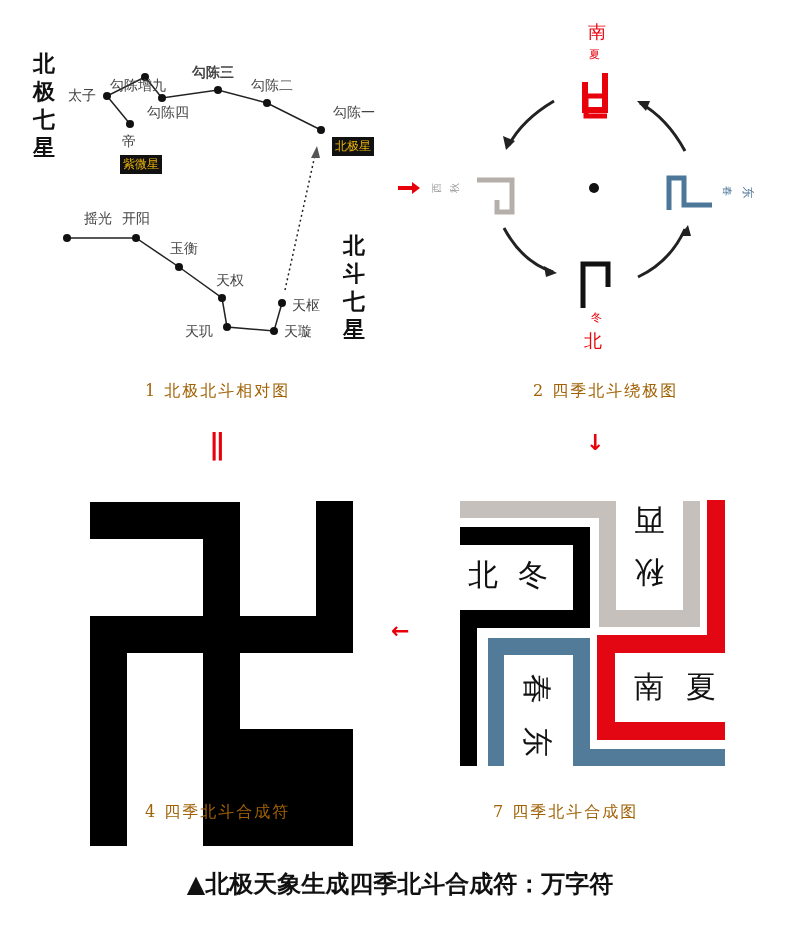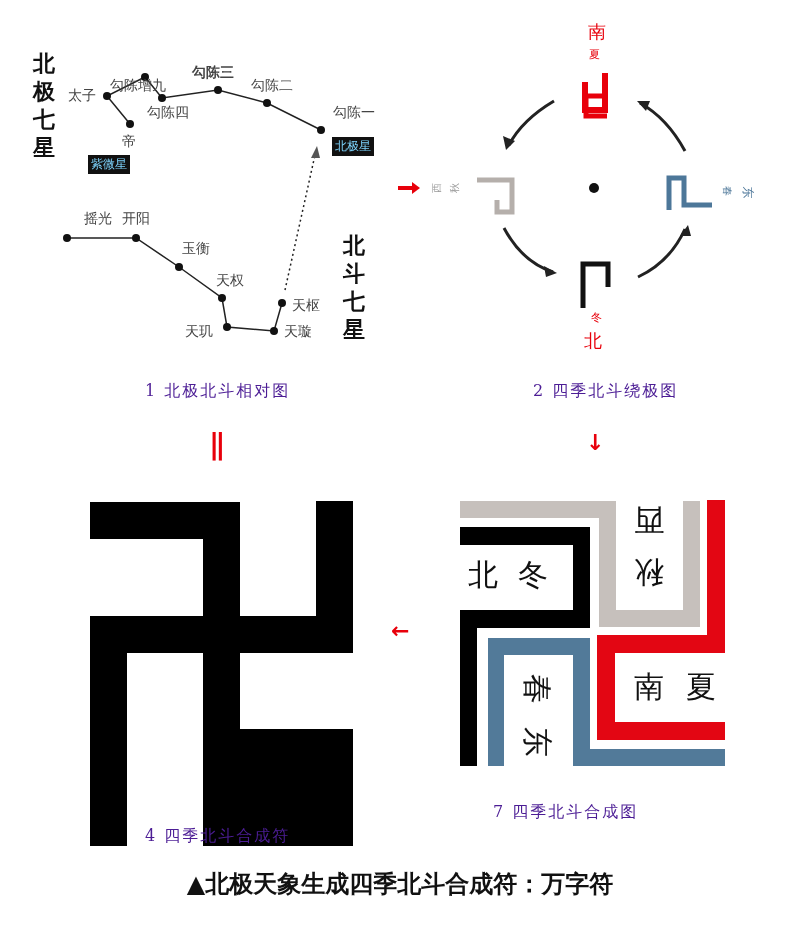--- a/index.html
+++ b/index.html
@@ -1,22 +1,22 @@
 <!DOCTYPE html>
 <html><head>
 <meta charset="utf-8">
 <style>
   html, body { margin:0; padding:0; background:#ffffff; }
   body { width:800px; height:930px; position:relative; overflow:hidden;
          font-family:"DejaVu Serif", serif; color:#222; }
   .abs { position:absolute; }
   .star-label { position:absolute; font-size:14px; color:#444; font-family:"DejaVu Serif", serif; white-space:nowrap; }
-  .tag { position:absolute; background:#111; color:#7dd3fc; font-size:12px; padding:1px 3px; font-family:"DejaVu Sans", sans-serif; white-space:nowrap; }
+  .tag { position:absolute; background:#111; color:#eab308; font-size:12px; padding:1px 3px; font-family:"DejaVu Sans", sans-serif; white-space:nowrap; }
   .vtitle { position:absolute; font-size:22px; font-weight:bold; color:#111; line-height:28px; width:24px; text-align:center; font-family:"DejaVu Sans", sans-serif; }
-  .caption { position:absolute; font-size:16px; color:#4c1d95; font-family:"DejaVu Serif", serif; letter-spacing:2px; white-space:nowrap; }
+  .caption { position:absolute; font-size:16px; color:#a16207; font-family:"DejaVu Serif", serif; letter-spacing:2px; white-space:nowrap; }
   .red { color:#e8000b; }
   .big-label { position:absolute; font-size:30px; color:#111; font-family:"DejaVu Sans", sans-serif; line-height:34px; }
   .main-title { position:absolute; left:0; width:800px; top:868px; text-align:center; font-size:24px; font-weight:bold; color:#111; font-family:"DejaVu Sans", sans-serif; }
   svg { position:absolute; left:0; top:0; }
 </style>
 </head>
 <body>
 
 <div>
   <svg width="400" height="400">
@@ -50,26 +50,26 @@
   <div class="vtitle" style="left:32px; top:50px;">北<br>极<br>七<br>星</div>
   <div class="vtitle" style="left:342px; top:232px;">北<br>斗<br>七<br>星</div>
 
   <span class="star-label" style="left:122px; top:133px;">帝</span>
   <span class="star-label" style="left:68px; top:87px;font-family:Liberation Mono, monospace;">太子</span>
   <span class="star-label" style="left:110px; top:53px;margin-top:24px;">勾陈增九</span>
   <span class="star-label" style="left:147px; top:104px;">勾陈四</span>
   <span class="star-label" style="left:192px; top:64px;font-weight:bold;">勾陈三</span>
   <span class="star-label" style="left:251px; top:77px;">勾陈二</span>
   <span class="star-label" style="left:333px; top:104px;">勾陈一</span>
-  <span class="tag" style="left:88px; top:155px;">紫微星</span>
+  <span class="tag" style="left:120px; top:155px;">紫微星</span>
   <span class="tag" style="left:332px; top:137px;">北极星</span>
 
   <span class="star-label" style="left:48px; top:210px;margin-left:36px;">摇光</span>
   <span class="star-label" style="left:122px; top:210px;">开阳</span>
-  <span class="star-label" style="left:170px; top:240px;margin-left:12px;">玉衡</span>
+  <span class="star-label" style="left:170px; top:240px;">玉衡</span>
   <span class="star-label" style="left:216px; top:272px;">天权</span>
   <span class="star-label" style="left:185px; top:323px;">天玑</span>
   <span class="star-label" style="left:284px; top:323px;">天璇</span>
   <span class="star-label" style="left:292px; top:297px;">天枢</span>
 
   <div class="caption" style="left:145px; top:381px;">1 北极北斗相对图</div>
 </div>
 
 <div>
   <svg width="800" height="400">
@@ -168,16 +168,16 @@
       <rect x="90" y="502" width="150" height="37"></rect>
       <rect x="203" y="502" width="37" height="344"></rect>
       <rect x="90" y="616" width="263" height="37"></rect>
       <rect x="316" y="501" width="37" height="152"></rect>
       <rect x="90" y="616" width="37" height="230"></rect>
       <rect x="203" y="729" width="150" height="117"></rect>
     </g>
     <rect x="240" y="653" width="113" height="76" fill="#fff"></rect>
   </svg>
 
-  <div class="caption" style="left:145px; top:802px;margin-top:24px;">4 四季北斗合成符</div>
+  <div class="caption" style="left:145px; top:802px;">4 四季北斗合成符</div>
 </div>
 
 <div class="main-title">▲北极天象生成四季北斗合成符：万字符</div>
 
 </body></html>

